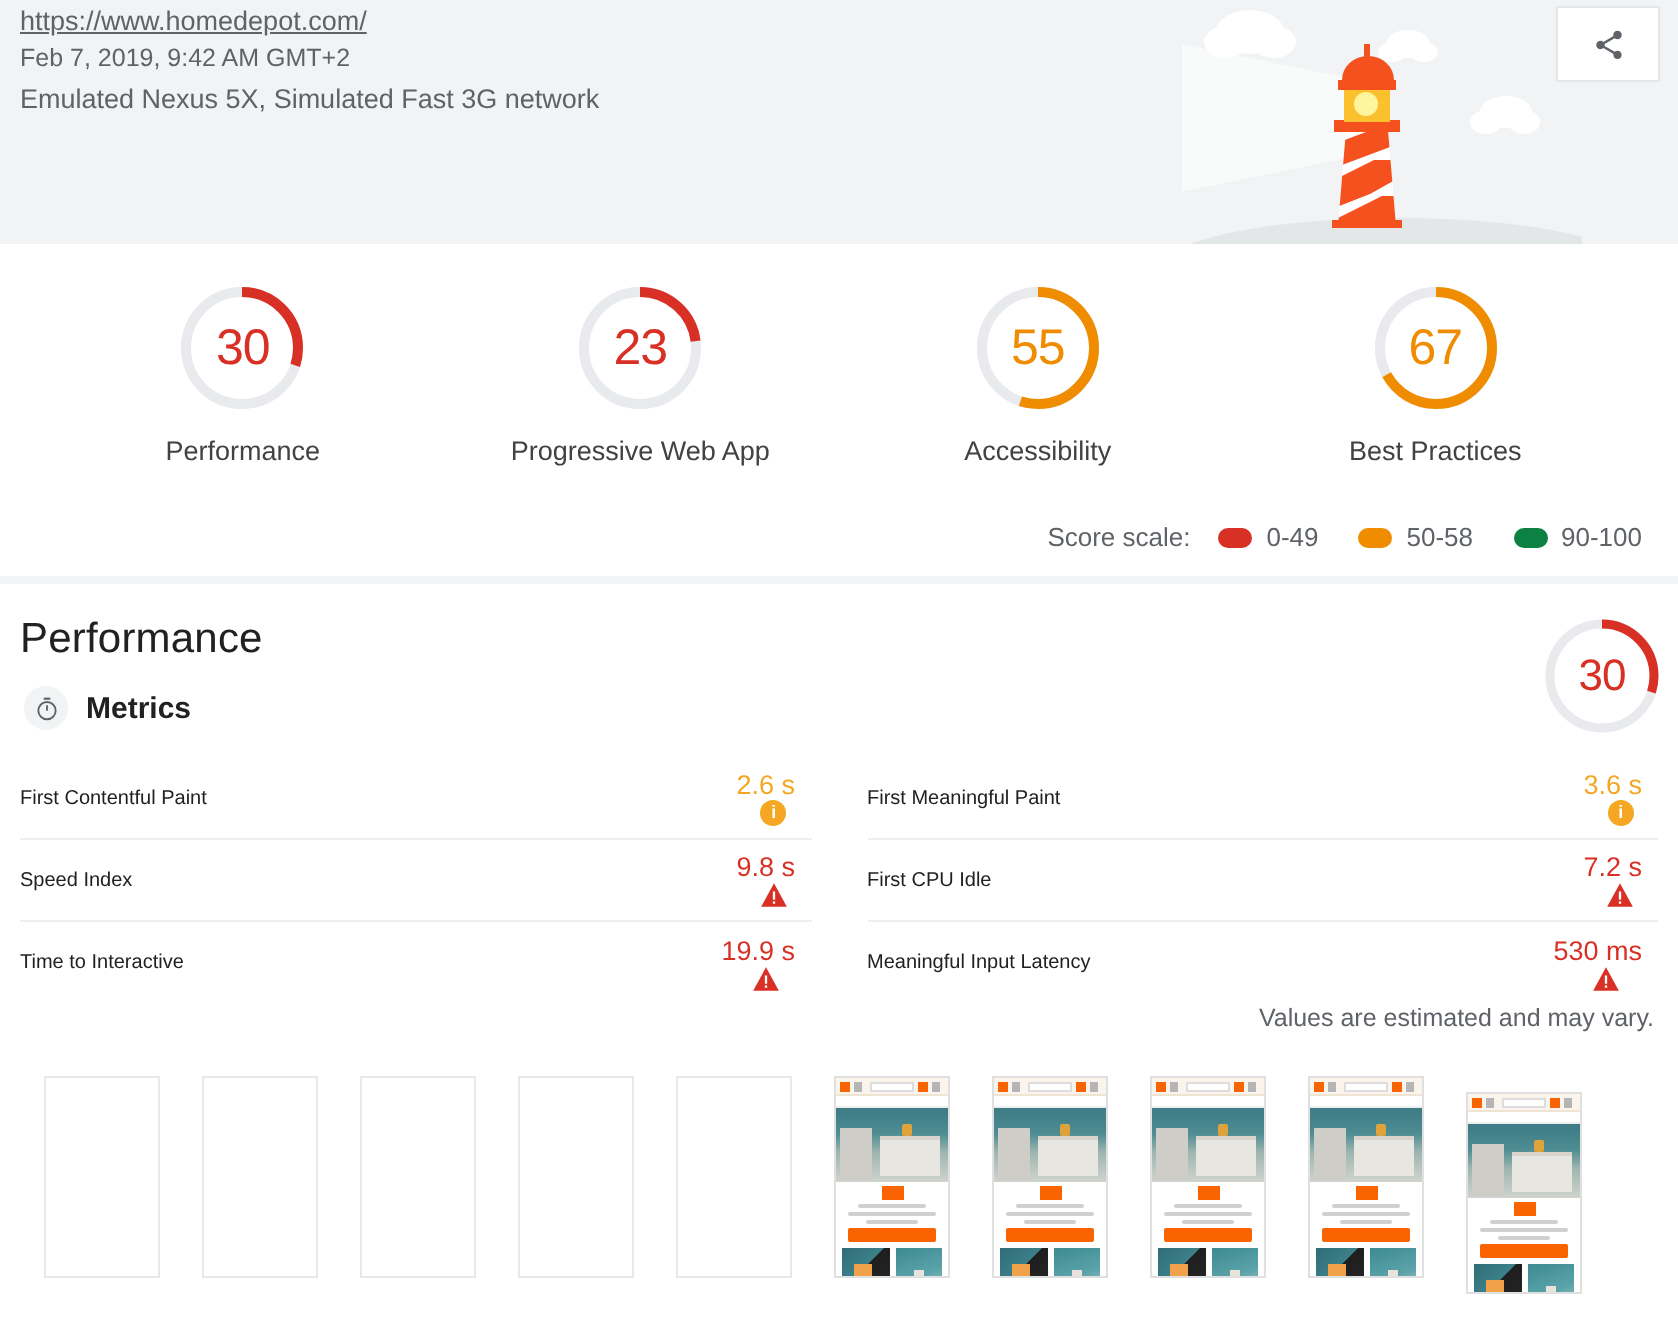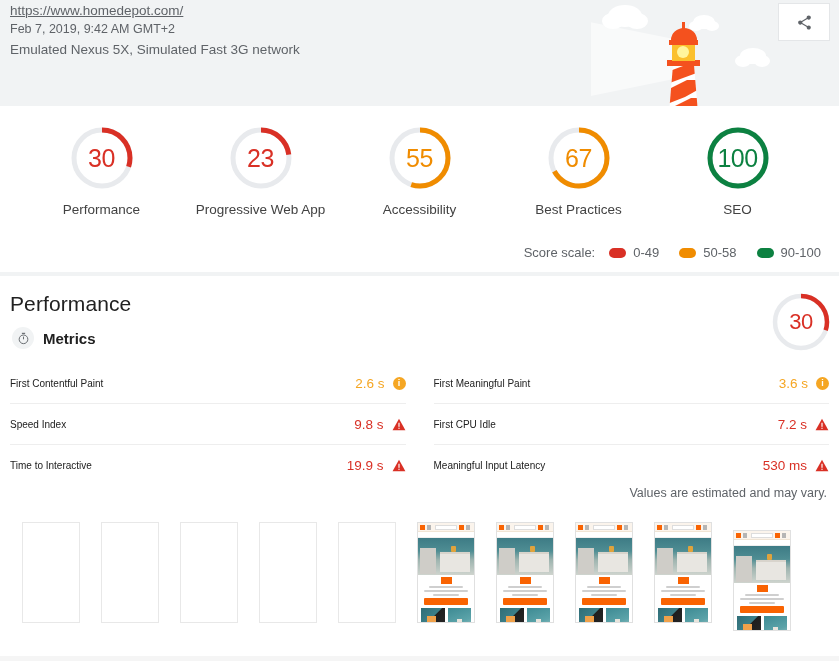--- a/index.html
+++ b/index.html
@@ -10,21 +10,21 @@
     background: #f5f5f5;
     font-family: "Liberation Sans", sans-serif;
     color: #212121;
     overflow: hidden;
     position: relative;
   }
 
   
   .header {
     position: relative;
-    height: 106px;
+    height: 122px;
     background: #f1f3f4;
     overflow: hidden;
   }
   .header-text {
     position: absolute;
     left: 10px;
     top: 2px;
     z-index: 5;
   }
   .header-url {
@@ -174,21 +174,21 @@
   .metric-row {
     display: flex;
     align-items: center;
     justify-content: space-between;
     height: 41px;
     border-bottom: 1px solid #eeeeee;
     cursor: pointer;
   }
   .metric-row:last-child { border-bottom: none; }
   .metric-name { font-size: 10px; color: #212121; }
-  .metric-right { display: flex; align-items: center; }
+  .metric-right { display: flex; align-items: center; flex-direction: column; }
   .metric-value { font-size: 13.5px; margin-right: 8px; }
   .metric-value.average { color: #f5a623; }
   .metric-value.fail { color: #d93025; }
 
   .ico-average {
     width: 13px; height: 13px; border-radius: 50%;
     background: #f5a623;
     display: flex; align-items: center; justify-content: center;
     color: #fff; font-size: 9px; font-weight: bold;
     line-height: 1;
@@ -389,30 +389,20 @@
       <div class="gauge-ring">
         <svg width="68" height="68" viewBox="0 0 68 68">
           <circle cx="34" cy="34" r="28" fill="none" stroke="#e8eaed" stroke-width="5"></circle>
           <circle class="arc" cx="34" cy="34" r="28" fill="none" stroke="#f08c00" stroke-width="5" stroke-linecap="butt" transform="rotate(-90 34 34)" stroke-dasharray="117.87255636268902 175.92918860102841"></circle>
         </svg>
         <div class="gauge-num" style="color:#f08c00">67</div>
       </div>
       <div class="gauge-label">Best Practices</div>
     </div>
 
-    <div class="gauge">
-      <div class="gauge-ring">
-        <svg width="68" height="68" viewBox="0 0 68 68">
-          <circle cx="34" cy="34" r="28" fill="none" stroke="#e8eaed" stroke-width="5"></circle>
-          <circle class="arc" cx="34" cy="34" r="28" fill="none" stroke="#0c8141" stroke-width="5" stroke-linecap="butt" transform="rotate(-90 34 34)" stroke-dasharray="175.9291886010284 175.92918860102841"></circle>
-        </svg>
-        <div class="gauge-num" style="color:#0c8141">100</div>
-      </div>
-      <div class="gauge-label">SEO</div>
-    </div>
 
   </div>
 
   <div class="score-scale">
     <span class="sslabel">Score scale:</span>
     <span class="ss-item">
       <span class="ss-pill" style="background:#d93025"></span>
       <span>0-49</span>
     </span>
     <span class="ss-item">

